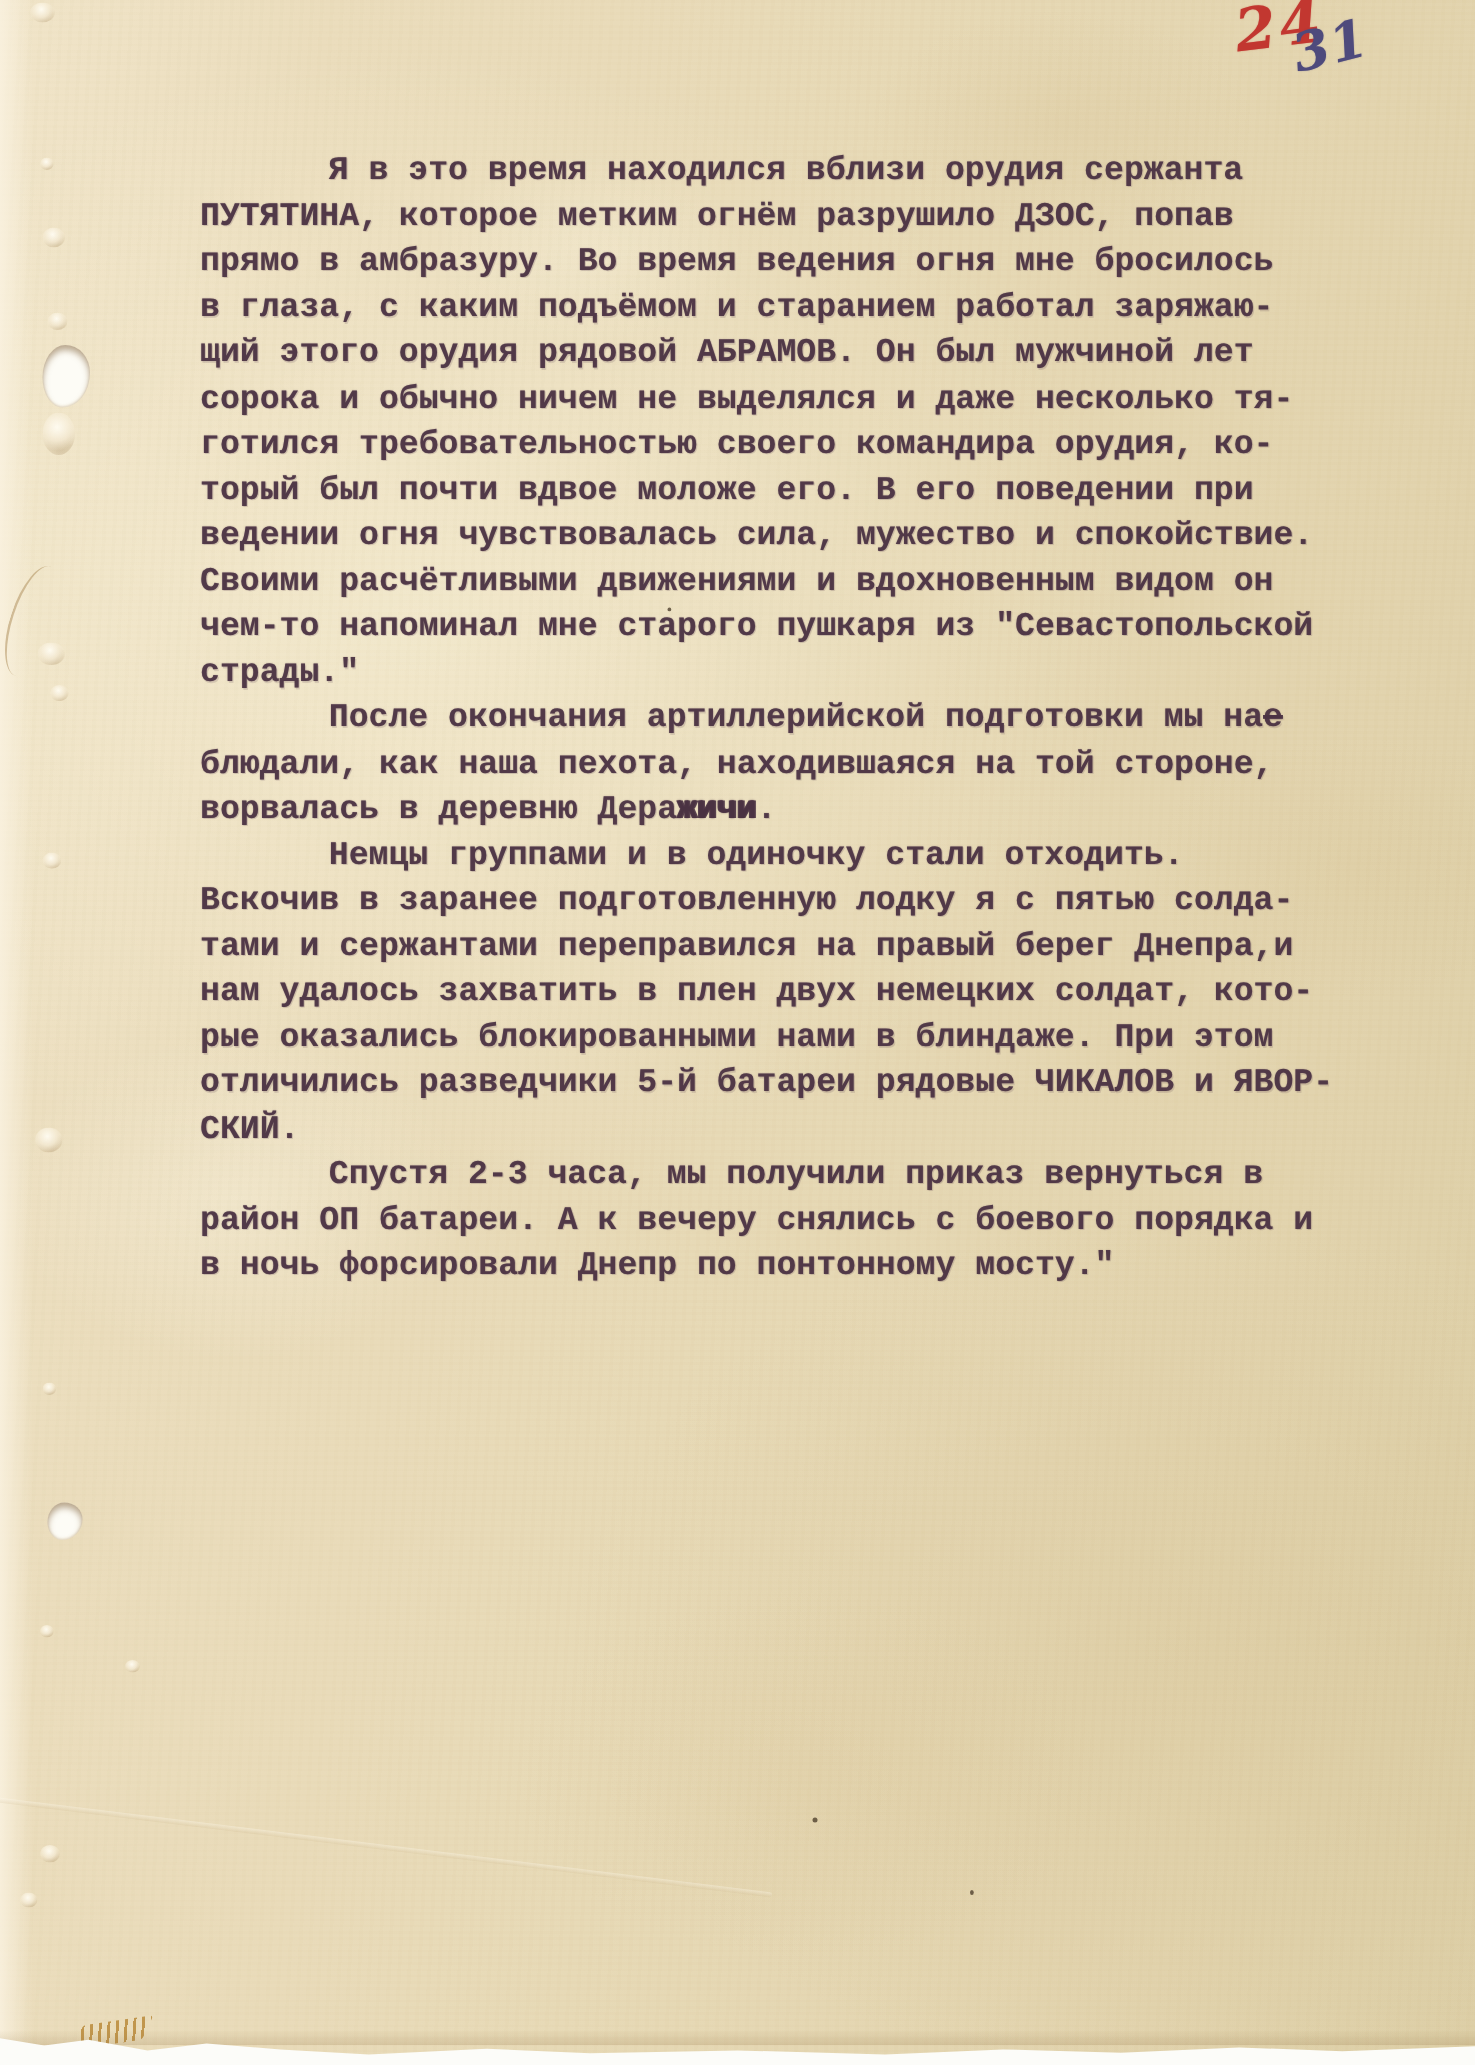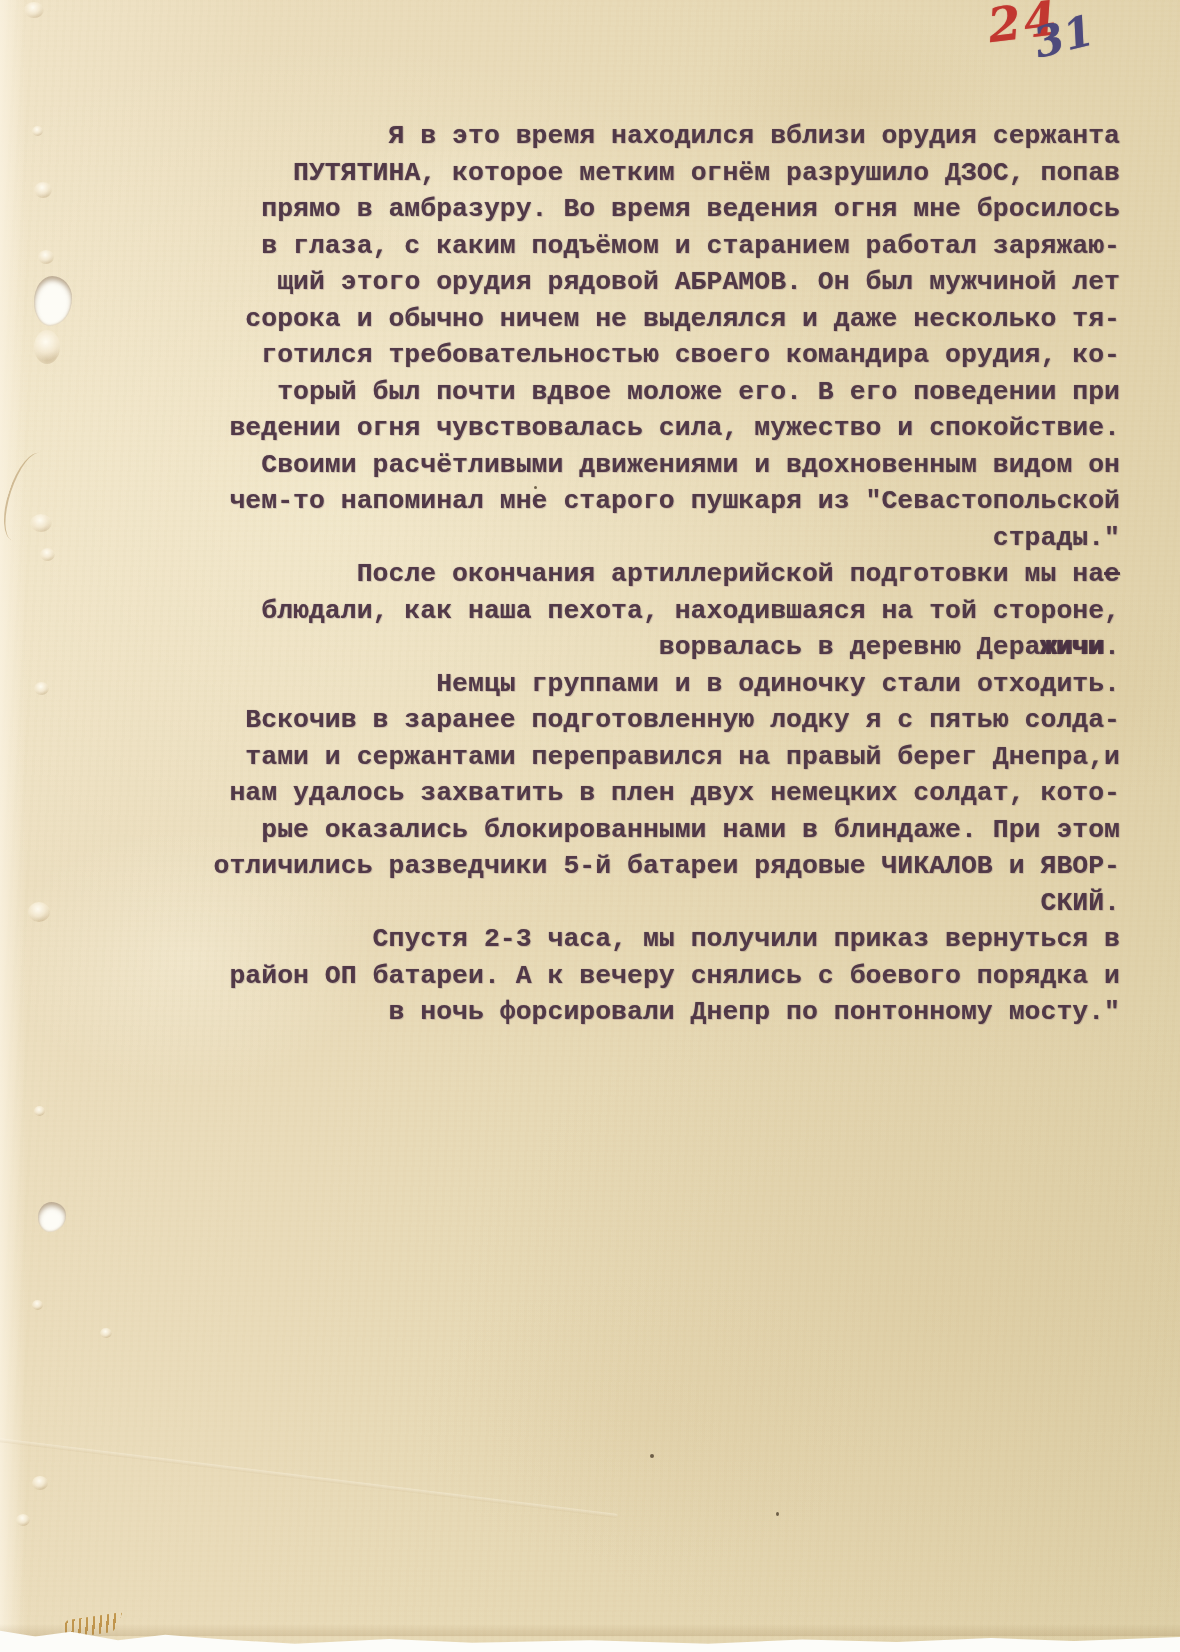--- a/index.html
+++ b/index.html
@@ -74,21 +74,21 @@
     position:absolute;left:0;bottom:0;width:100%;height:26px;background:#fcfcf9;
     clip-path:polygon(0 18%, 3% 40%, 6% 22%, 10% 55%, 14% 34%, 19% 52%, 25% 68%, 33% 50%, 40% 64%, 50% 55%, 60% 68%, 68% 52%, 76% 62%, 84% 46%, 91% 58%, 100% 42%, 100% 100%, 0 100%);
   }
   
   .text-block{
     position:absolute;left:160px;top:118px;width:960px;
     font-family:"Liberation Mono","DejaVu Sans Mono",monospace;
     font-size:26.5px;line-height:36.5px;font-weight:bold;
     color:rgba(74,50,66,0.90);
     text-shadow:0 0 1px rgba(80,52,72,0.55), 1px 1px 0 rgba(80,52,72,0.14);
-    white-space:pre;letter-spacing:0;text-align:right;
+    white-space:pre;letter-spacing:0;
   }
   .tline{height:36.5px;}
   .tline.indent{padding-left:103px;}
   .struck{text-decoration:line-through;text-decoration-thickness:2.5px;}
   .overtyped{
     text-shadow:1.3px 0 0 currentColor, -0.9px 0.4px 0 currentColor, 0 0 1.5px rgba(70,45,65,0.9);
   }
   
   .hw{
     position:absolute;

